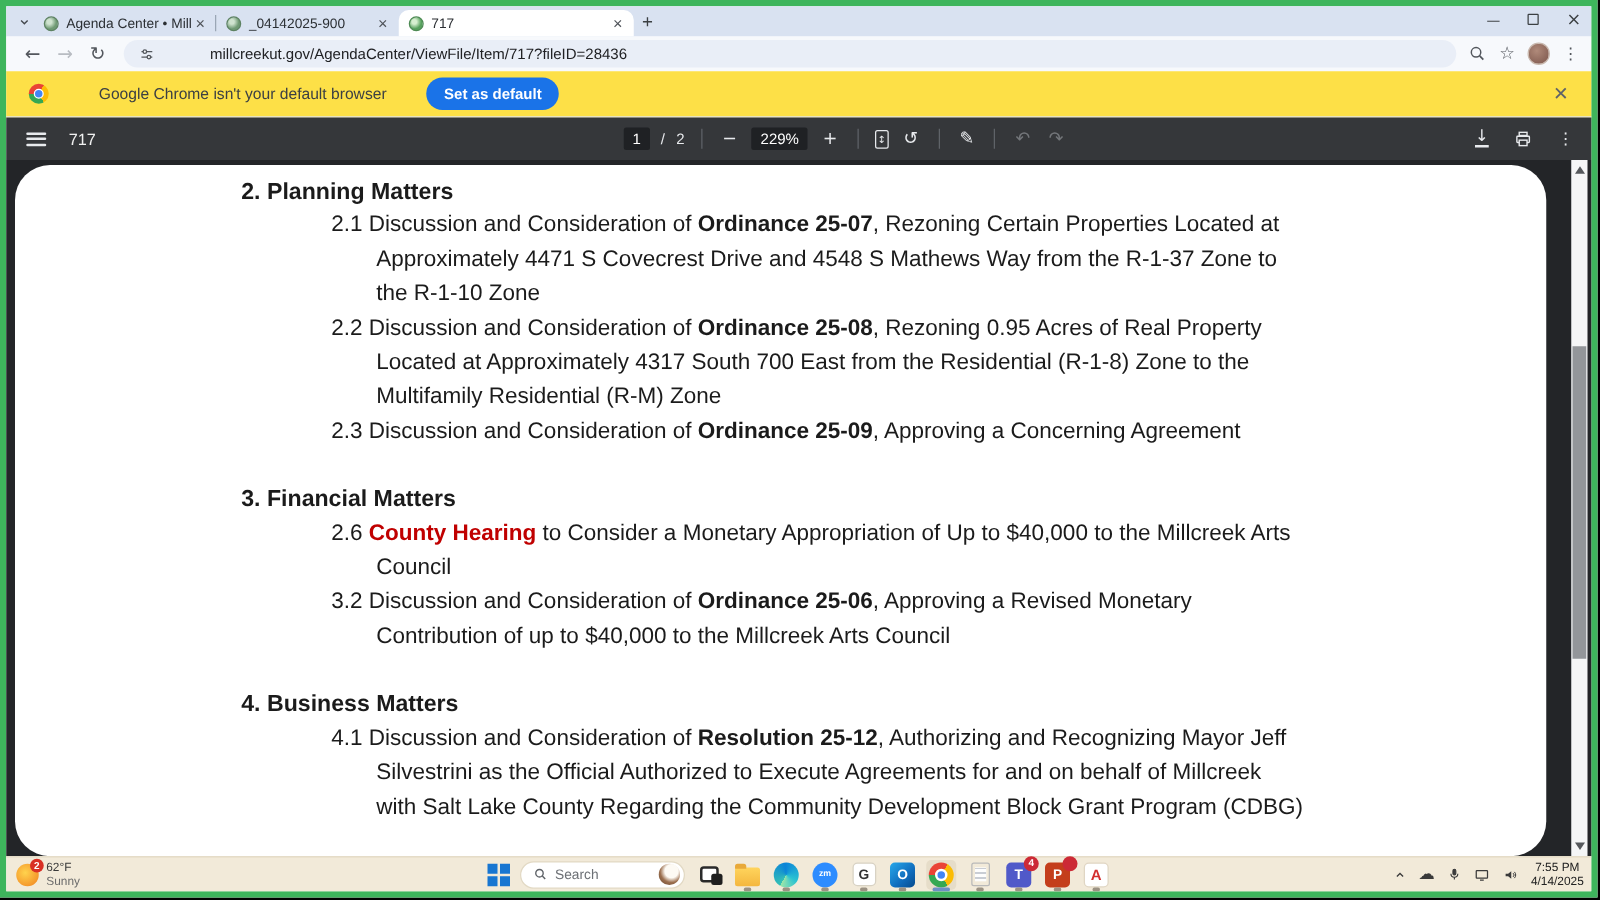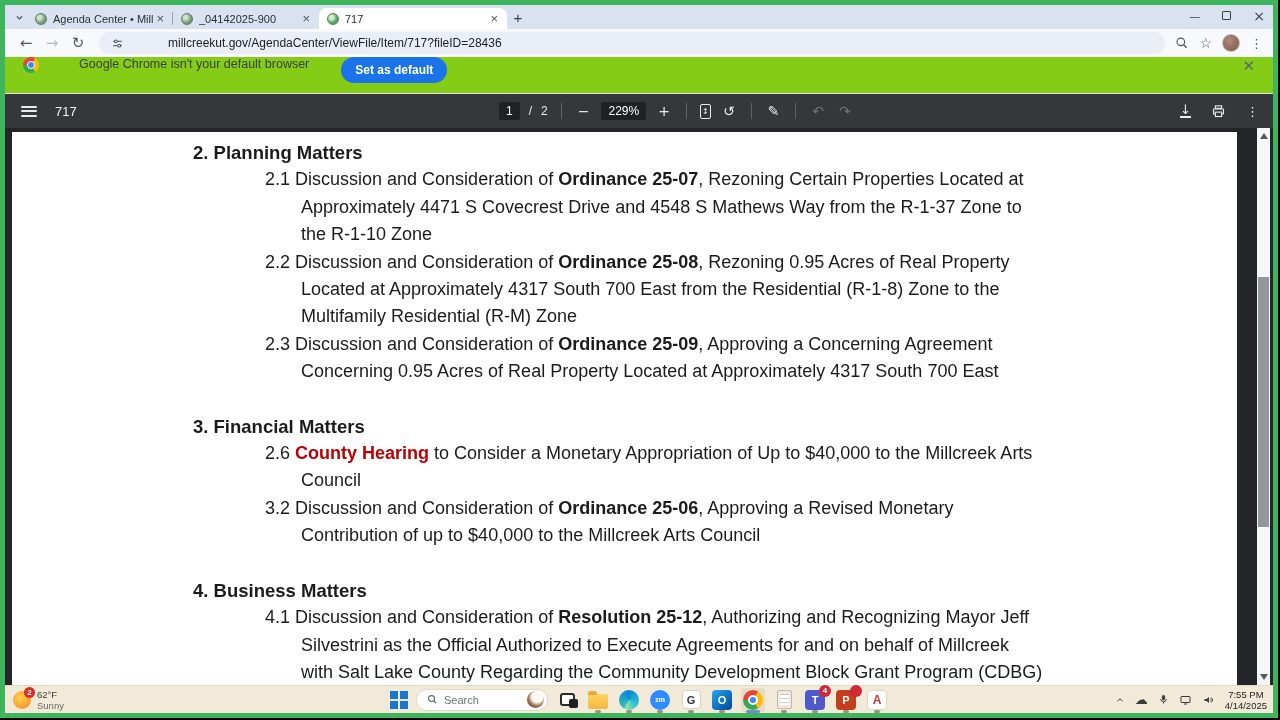--- a/index.html
+++ b/index.html
@@ -34,21 +34,21 @@
   .omnibox { flex:1; height:22px; background:#e9eef7; border-radius:12px; display:flex; align-items:center;
              padding:0 12px; gap:8px; margin:0 6px; cursor:text; }
   .omnibox svg { flex:none; }
   .omnibox .url { font-size:12px; color:#202124; white-space:nowrap;padding-left:36px; }
   .addr-right { display:flex; align-items:center; gap:10px; flex:none; }
   .avatar { width:18px; height:18px; border-radius:50%; background:radial-gradient(circle at 40% 35%, #b08a7a, #7a544a); border:1px solid #c8b8ae; cursor:pointer; }
   .star { font-family:"DejaVu Sans", sans-serif; color:#53575d; font-size:14px; cursor:pointer; }
   .kebab { font-family:"DejaVu Sans", sans-serif; color:#53575d; font-size:13px; cursor:pointer; }
 
   
-  .notif { height:37px; background:#84cc16; border-bottom:1px solid #e2e3e5; display:flex; align-items:flex-start; padding:0 18px; flex:none; }
+  .notif { height:37px; background:#fde047; border-bottom:1px solid #e2e3e5; display:flex; align-items:center; padding:0 18px; flex:none; }
   .chrome-logo { width:16px; height:16px; border-radius:50%; position:relative; flex:none;
     background: conic-gradient(from -90deg, #ea4335 0 120deg, #fbbc05 0 240deg, #34a853 0 360deg); }
   .chrome-logo::after { content:""; position:absolute; left:4px; top:4px; width:8px; height:8px; border-radius:50%;
     background:#4285f4; border:1.5px solid #fff; box-sizing:border-box; }
   .notif-msg { font-size:12.5px; color:#3c4043; margin-left:40px; }
   .notif-btn { margin-left:32px; background:#1a73e8; color:#fff; font-size:12px; font-weight:bold;
                border:none; border-radius:13px; padding:6px 14px; cursor:pointer; font-family:inherit; }
   .notif-close { margin-left:auto; color:#5f6368; font-size:15px; font-family:"DejaVu Sans", sans-serif; cursor:pointer; }
 
   
@@ -61,21 +61,21 @@
   .pdf-center .plain { font-size:12px; color:#e8eaed; }
   .vdiv { width:1px; height:16px; background:#5f6368; margin:0 4px; }
   .tool-ico { font-family:"DejaVu Sans", sans-serif; font-size:14px; color:#e8eaed; cursor:pointer; padding:0 3px; }
   .tool-ico.dim { color:#73767a; }
   .fit-ico { width:11px; height:15px; border:1.5px solid #e8eaed; border-radius:2px; display:flex; align-items:center; justify-content:center; font-size:8px; cursor:pointer; font-family:"DejaVu Sans", sans-serif; }
   .pdf-right { position:absolute; right:14px; top:0; height:34px; display:flex; align-items:center; gap:20px; }
   .dl-ico { font-family:"DejaVu Sans", sans-serif; font-size:13px; border-bottom:2px solid #e8eaed; line-height:12px; cursor:pointer; }
 
   
   .pdfview { flex:1; position:relative; background:#232528; overflow:hidden; }
-  .page { position:absolute; left:7px; top:4px; width:1225px; bottom:0; background:#fff; }
+  .page { position:absolute; left:7px; top:4px; width:1225px; bottom:0; background:#fff;border-radius:28px; }
   .doc { padding:7px 40px 0 181px; font-size:18px; line-height:27.4px; color:#1b1b1b; }
   .doc-heading { font-weight:bold; font-size:18.5px; }
   .doc-item { padding-left:108px; text-indent:-36px; }
   .doc-section + .doc-section { margin-top:27px; }
   .seg-b { font-weight:bold; }
   .seg-r { font-weight:bold; color:#c00000; }
 
   
   .sbar { position:absolute; top:0; bottom:0; right:3px; width:13px; background:#f5f6f7; }
   .sbar .arr { position:absolute; left:3px; width:0; height:0; border-left:4px solid transparent; border-right:4px solid transparent; cursor:pointer; }
@@ -233,21 +233,21 @@
     </div>
   </div>
 
   <div class="pdfview">
     <div class="page">
       <div class="doc" id="doc-root">
           <div class="doc-section">
             <div class="doc-heading">2. Planning Matters</div>
             <div class="doc-item"><span>2.1 </span><span>Discussion and Consideration of </span><span class="seg-b">Ordinance 25-07</span><span>, Rezoning Certain Properties Located at</span><br><span>Approximately 4471 S Covecrest Drive and 4548 S Mathews Way from the R-1-37 Zone to</span><br><span>the R-1-10 Zone</span></div>
             <div class="doc-item"><span>2.2 </span><span>Discussion and Consideration of </span><span class="seg-b">Ordinance 25-08</span><span>, Rezoning 0.95 Acres of Real Property</span><br><span>Located at Approximately 4317 South 700 East from the Residential (R-1-8) Zone to the</span><br><span>Multifamily Residential (R-M) Zone</span></div>
-            <div class="doc-item"><span>2.3 </span><span>Discussion and Consideration of </span><span class="seg-b">Ordinance 25-09</span><span>, Approving a Concerning Agreement</span><br><span>Concerning 0.95 Acres of Real Property Located at Approximately 4317 South 700 East</span></div>
+            <div class="doc-item"><span>2.3 </span><span>Discussion and Consideration of </span><span class="seg-b">Ordinance 25-09</span><span>, Approving a Concerning Agreement</span><br></div>
           </div>
           <div class="doc-section">
             <div class="doc-heading">3. Financial Matters</div>
             <div class="doc-item"><span>2.6 </span><span class="seg-r">County Hearing</span><span> to Consider a Monetary Appropriation of Up to $40,000 to the Millcreek Arts</span><br><span>Council</span></div>
             <div class="doc-item"><span>3.2 </span><span>Discussion and Consideration of </span><span class="seg-b">Ordinance 25-06</span><span>, Approving a Revised Monetary</span><br><span>Contribution of up to $40,000 to the Millcreek Arts Council</span></div>
           </div>
           <div class="doc-section">
             <div class="doc-heading">4. Business Matters</div>
             <div class="doc-item"><span>4.1 </span><span>Discussion and Consideration of </span><span class="seg-b">Resolution 25-12</span><span>, Authorizing and Recognizing Mayor Jeff</span><br><span>Silvestrini as the Official Authorized to Execute Agreements for and on behalf of Millcreek</span><br><span>with Salt Lake County Regarding the Community Development Block Grant Program (CDBG)</span></div>
           </div>

